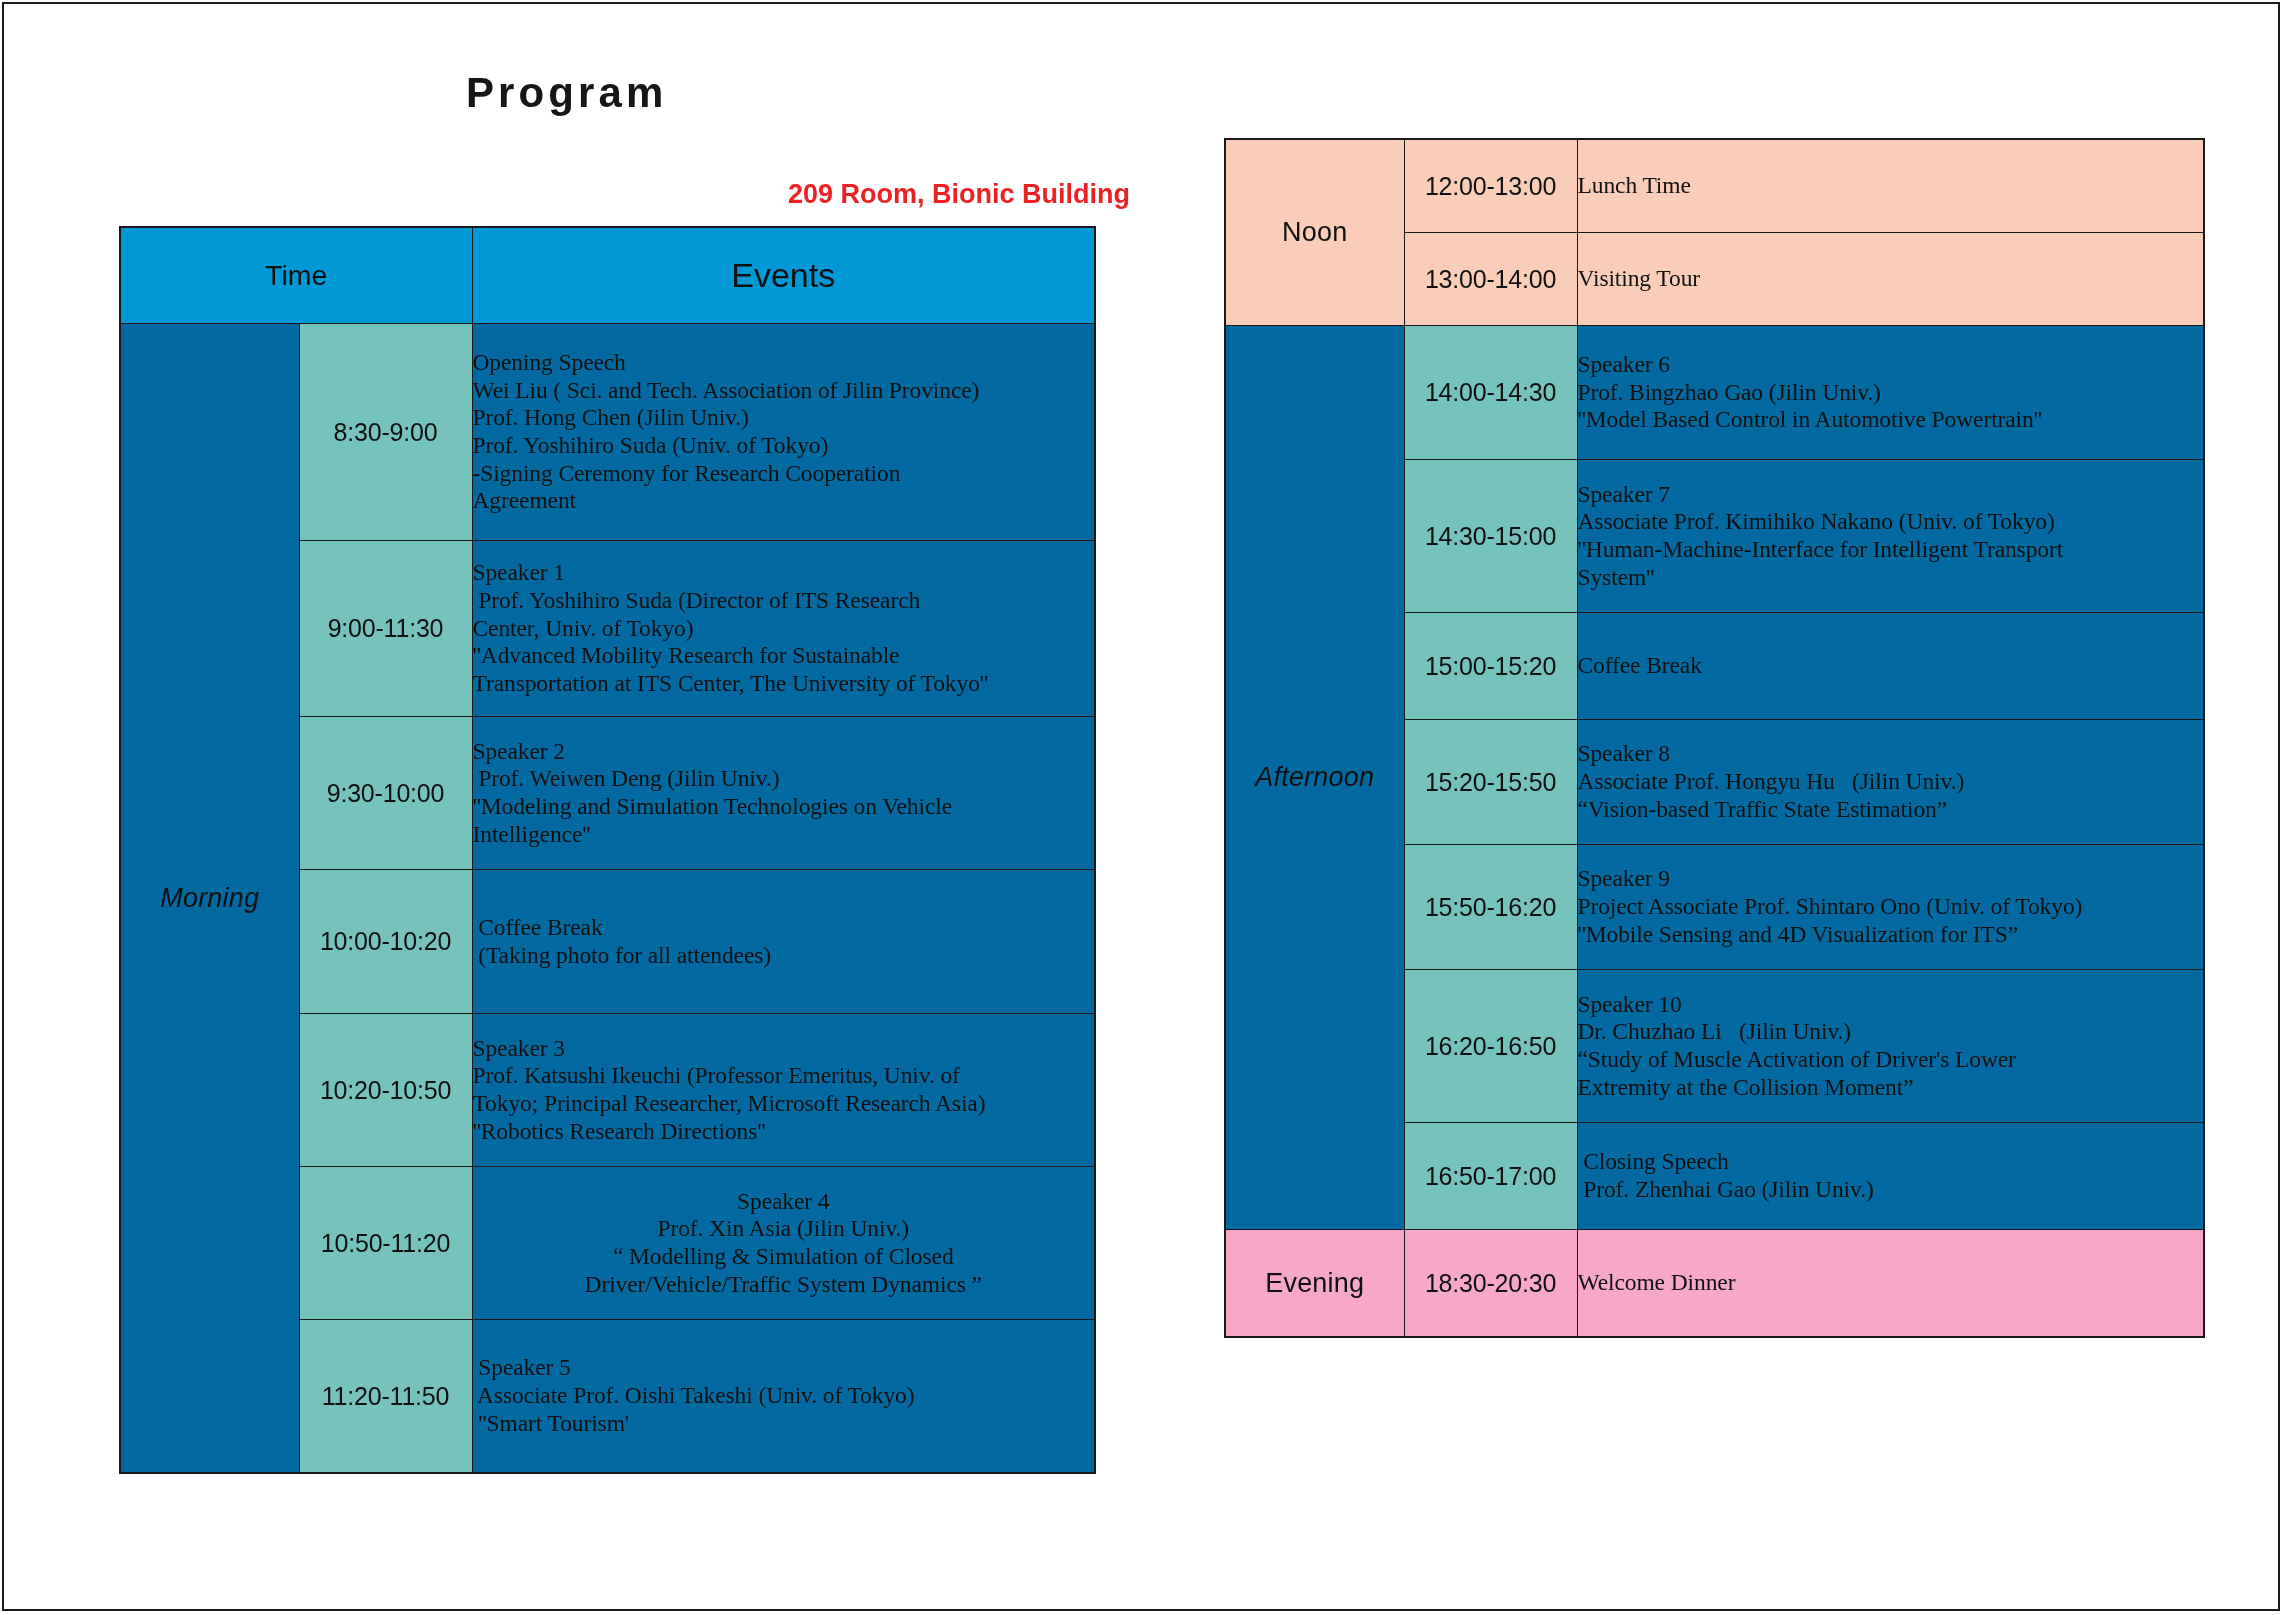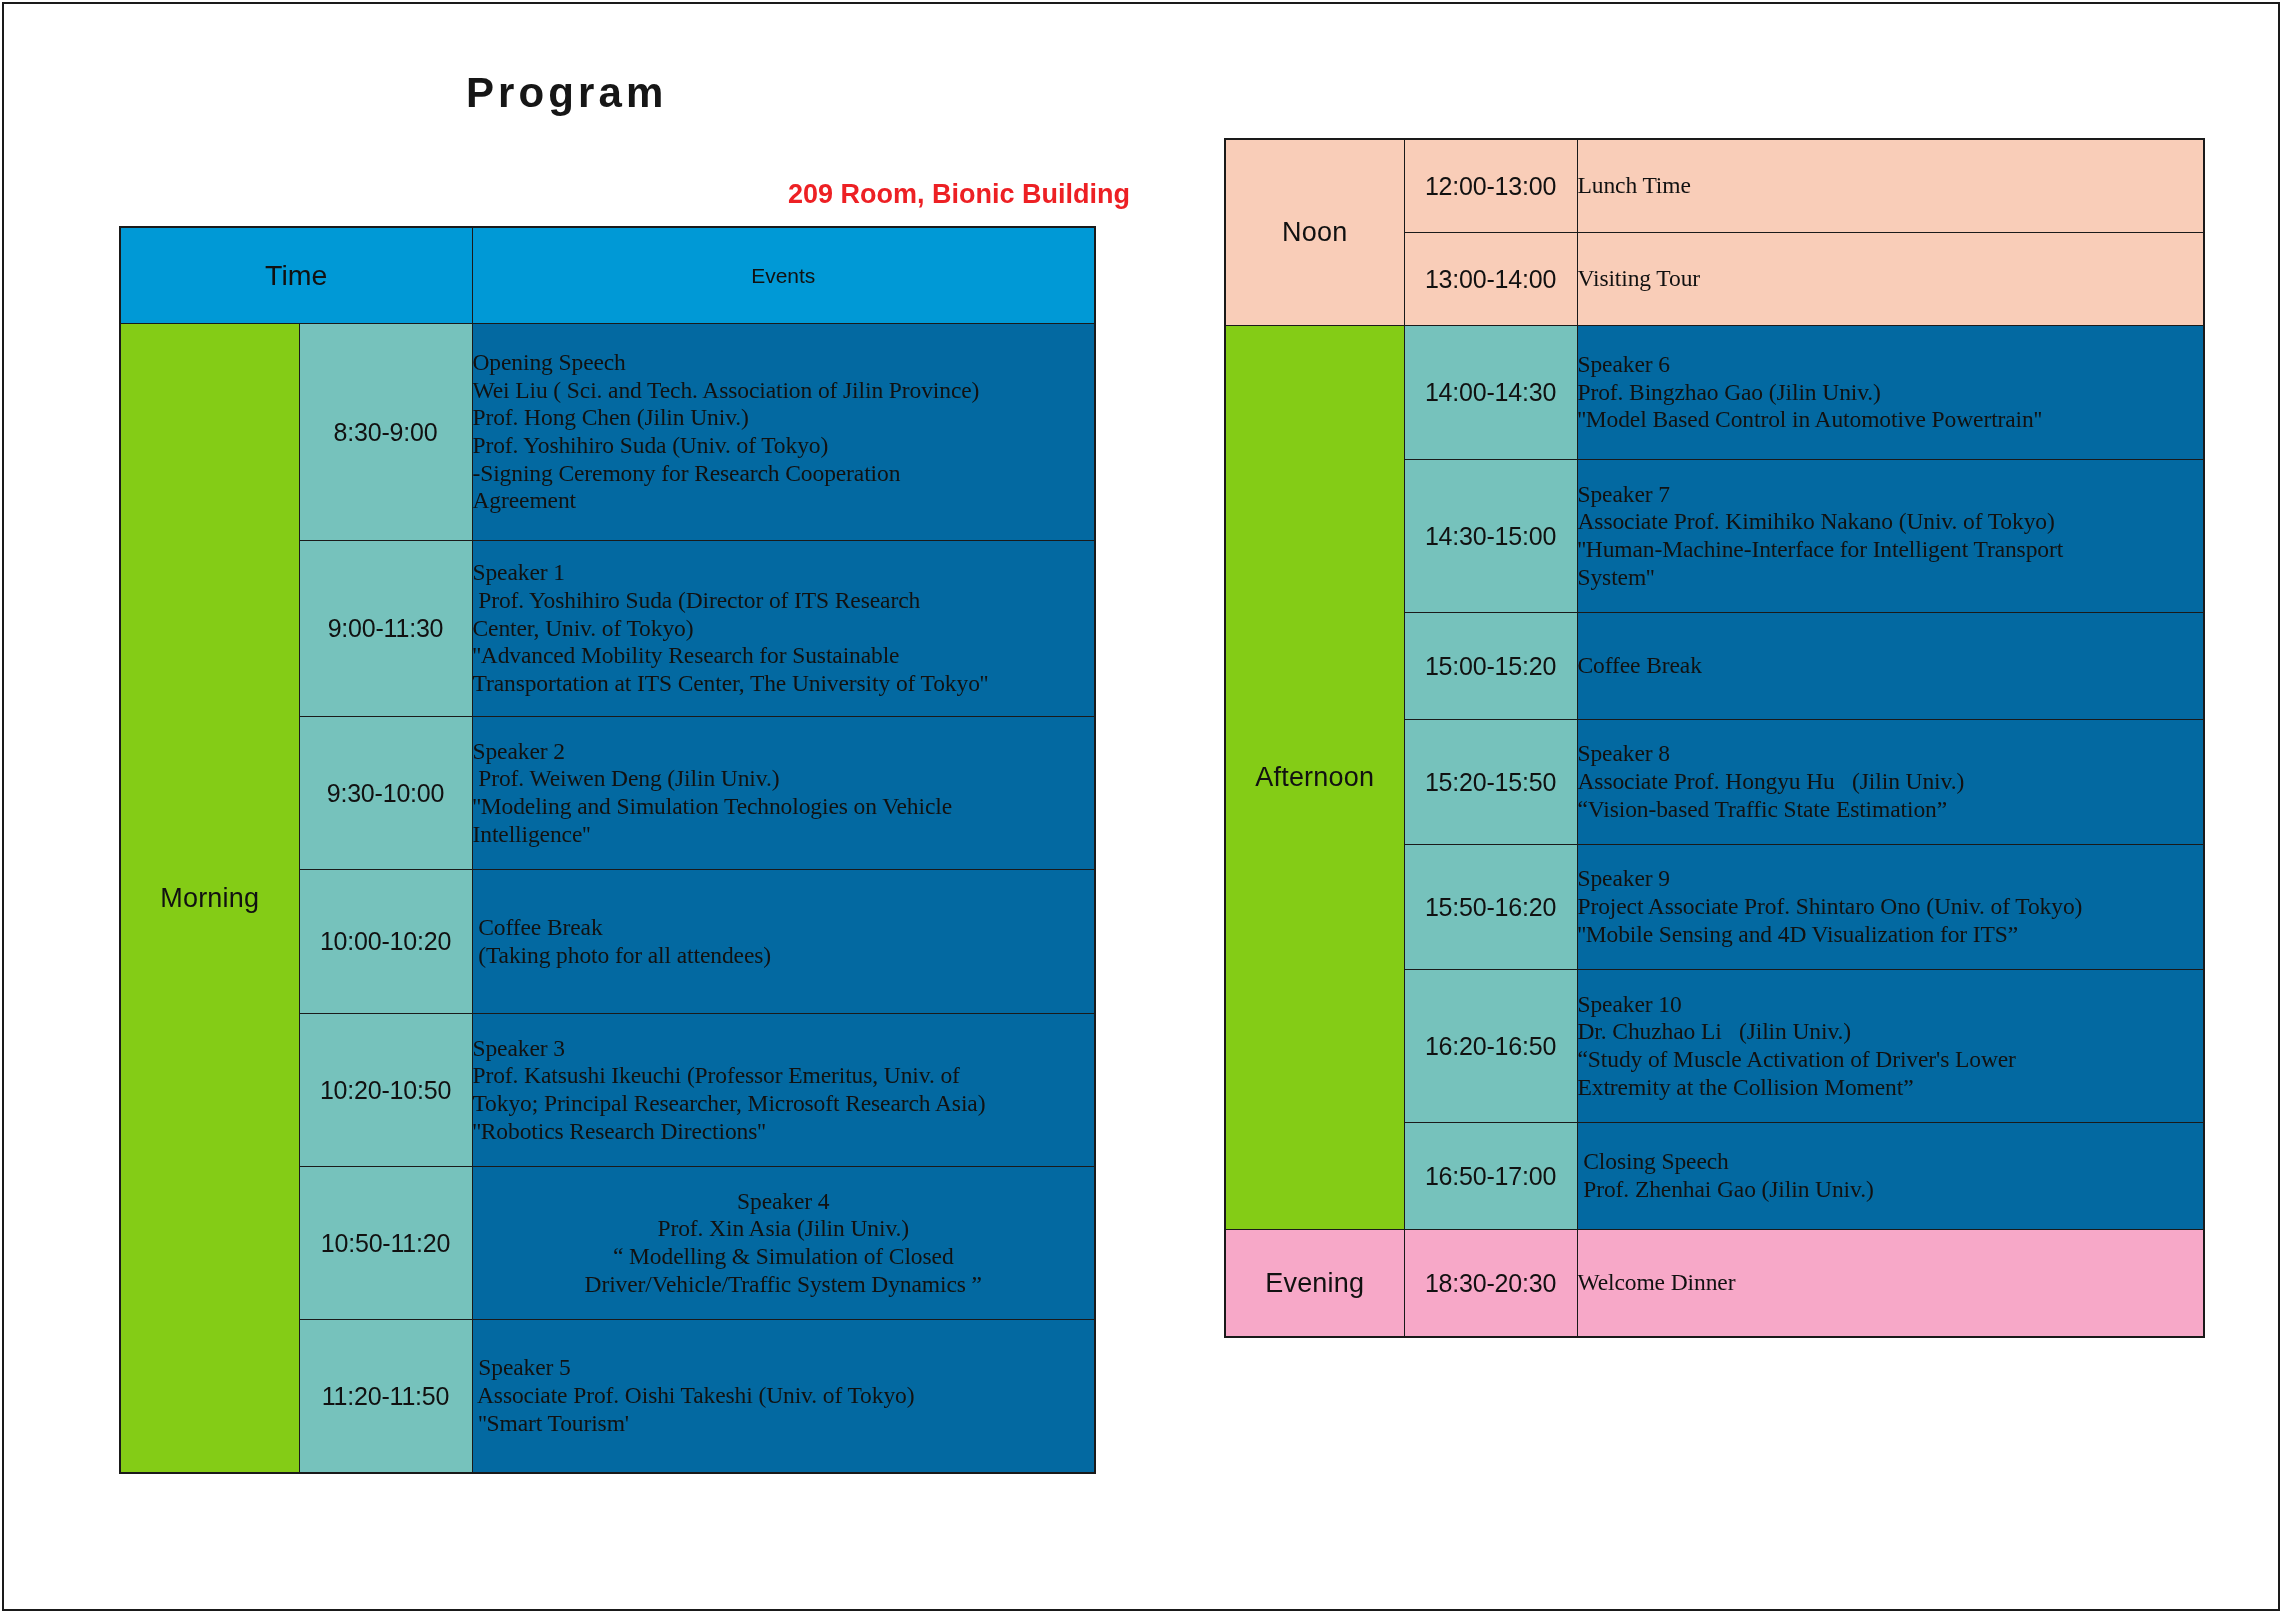--- a/index.html
+++ b/index.html
@@ -65,24 +65,24 @@
   
   .hdr-cell{
     background:#0099D6;
     color:#ffffff;
     text-align:center;
     font-size:28.5px;
     height:95px;
     font-weight:400;
   }
   .hdr-time{ font-size:28.5px; }
-  .hdr-events{ font-size:21px; }
-
-  
-  .bg-yellow { background:#84cc16; }
+  .hdr-events{ font-size:34px; }
+
+  
+  .bg-yellow { background:#0369a1;font-style:italic; }
   .bg-teal   { background:#76C2BC; }
   .bg-purple { background:#0369a1; }
   .bg-peach  { background:#F9CDB8; }
   .bg-pink   { background:#F7A8C8; }
 
   
   .period-cell{
     text-align:center;
     font-size:27px;
     font-family:"Liberation Sans", sans-serif;

